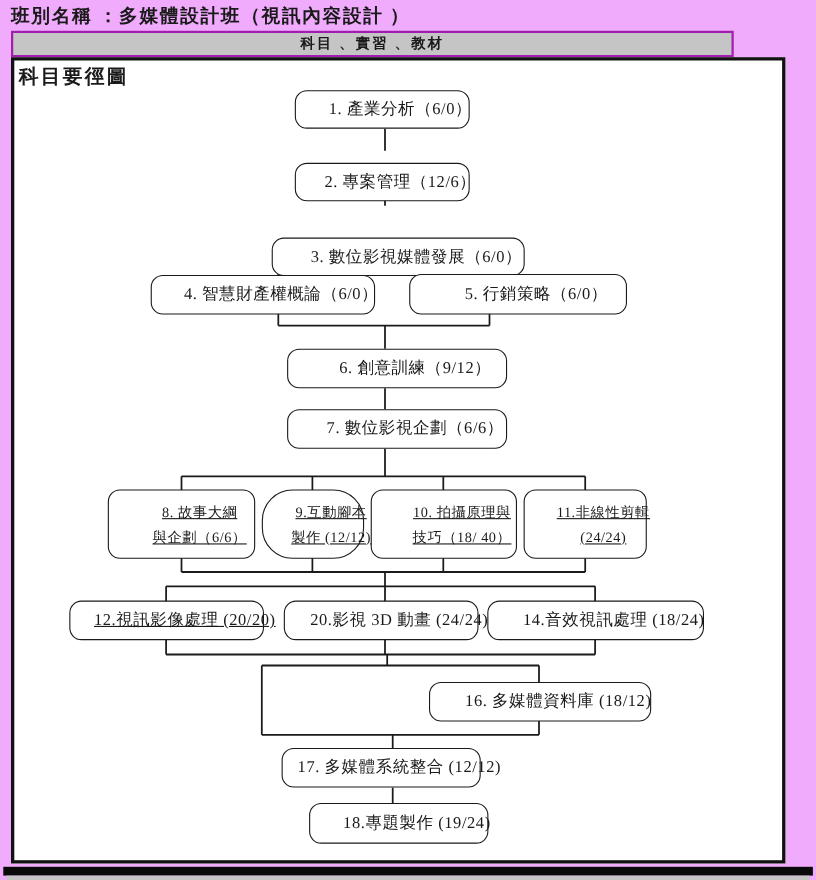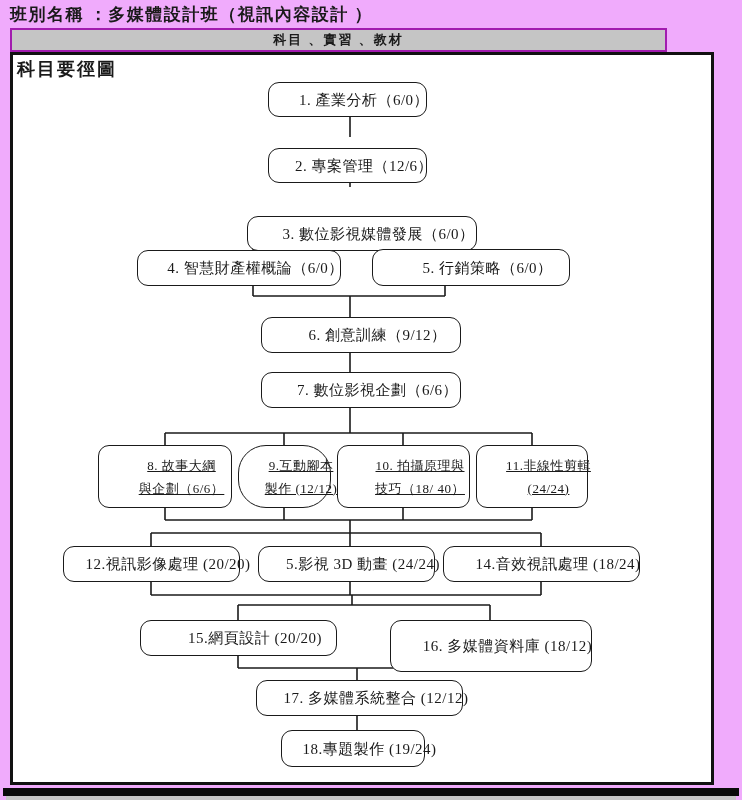--- a/index.html
+++ b/index.html
@@ -118,38 +118,35 @@
   </div>
   <div class="cbox small" style="left:337px; top:445px; width:133px; height:63px;">
     <span>10. 拍攝原理與</span>
     <span>技巧（18/ 40）</span>
   </div>
   <div class="cbox small" style="left:476px; top:445px; width:112px; height:63px;">
     <span>11.非線性剪輯</span>
     <span>(24/24)</span>
   </div>
 
-  <div class="cbox" style="left:63px;  top:546px; width:177px; height:36px;">
+  <div class="cbox" style="left:63px;  top:546px; width:177px; height:36px;text-decoration:underline;">
       <span>12.視訊影像處理 (20/20)</span>
     </div>
   <div class="cbox" style="left:258px; top:546px; width:177px; height:36px;">
-      <span>5.影視  3D  動畫 (24/24)</span>
+      <span>20.影視  3D  動畫 (24/24)</span>
     </div>
   <div class="cbox" style="left:443px; top:546px; width:197px; height:36px;">
       <span>14.音效視訊處理 (18/24)</span>
     </div>
-  <div class="cbox" style="left:140px; top:620px; width:197px; height:36px;">
-      <span>15.網頁設計  (20/20)</span>
-    </div>
-  <div class="cbox" style="left:390px; top:620px; width:202px; height:52px;">
+  <div class="cbox" style="left:390px; top:620px; width:202px; height:36px;">
       <span>16. 多媒體資料庫  (18/12)</span>
     </div>
-  <div class="cbox" style="left:256px; top:680px; width:207px; height:36px;">
+  <div class="cbox" style="left:256px; top:680px; width:181px; height:36px;">
       <span>17. 多媒體系統整合  (12/12)</span>
     </div>
-  <div class="cbox" style="left:281px; top:730px; width:144px; height:37px;">
+  <div class="cbox" style="left:281px; top:730px; width:163px; height:37px;">
       <span>18.專題製作  (19/24)</span>
     </div>
 
   <div class="bottom-black-bar"></div>
   <div class="bottom-gray-strip"></div>
 
 </div>
 
 </body></html>

